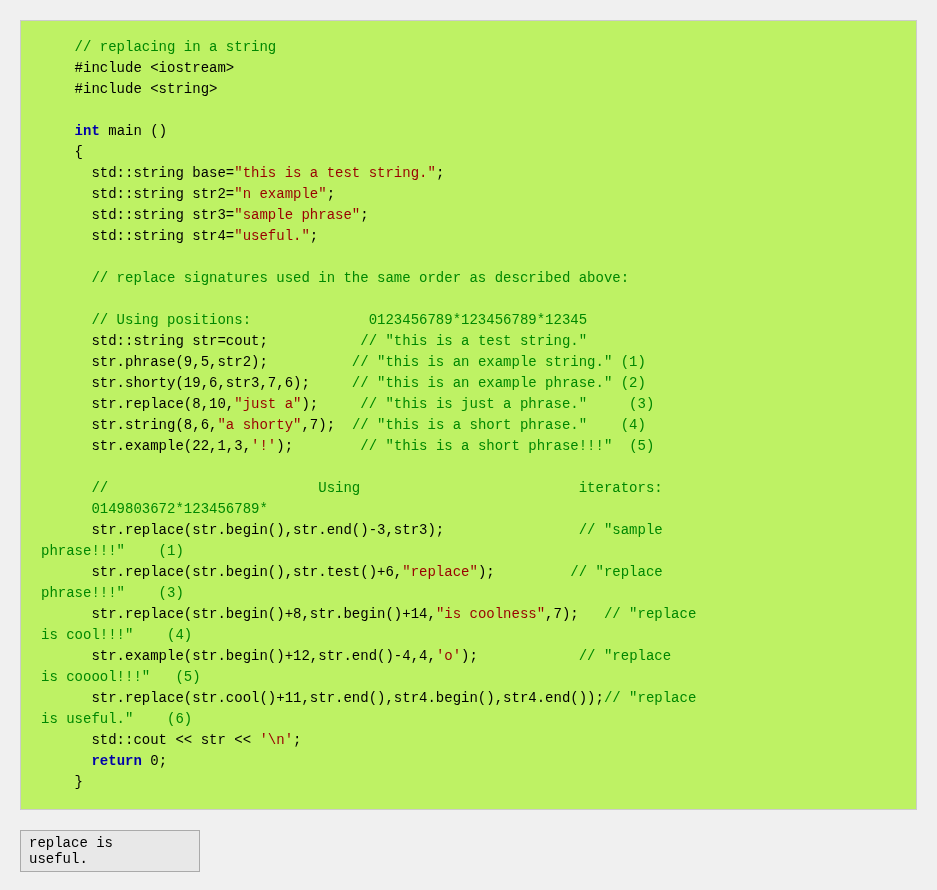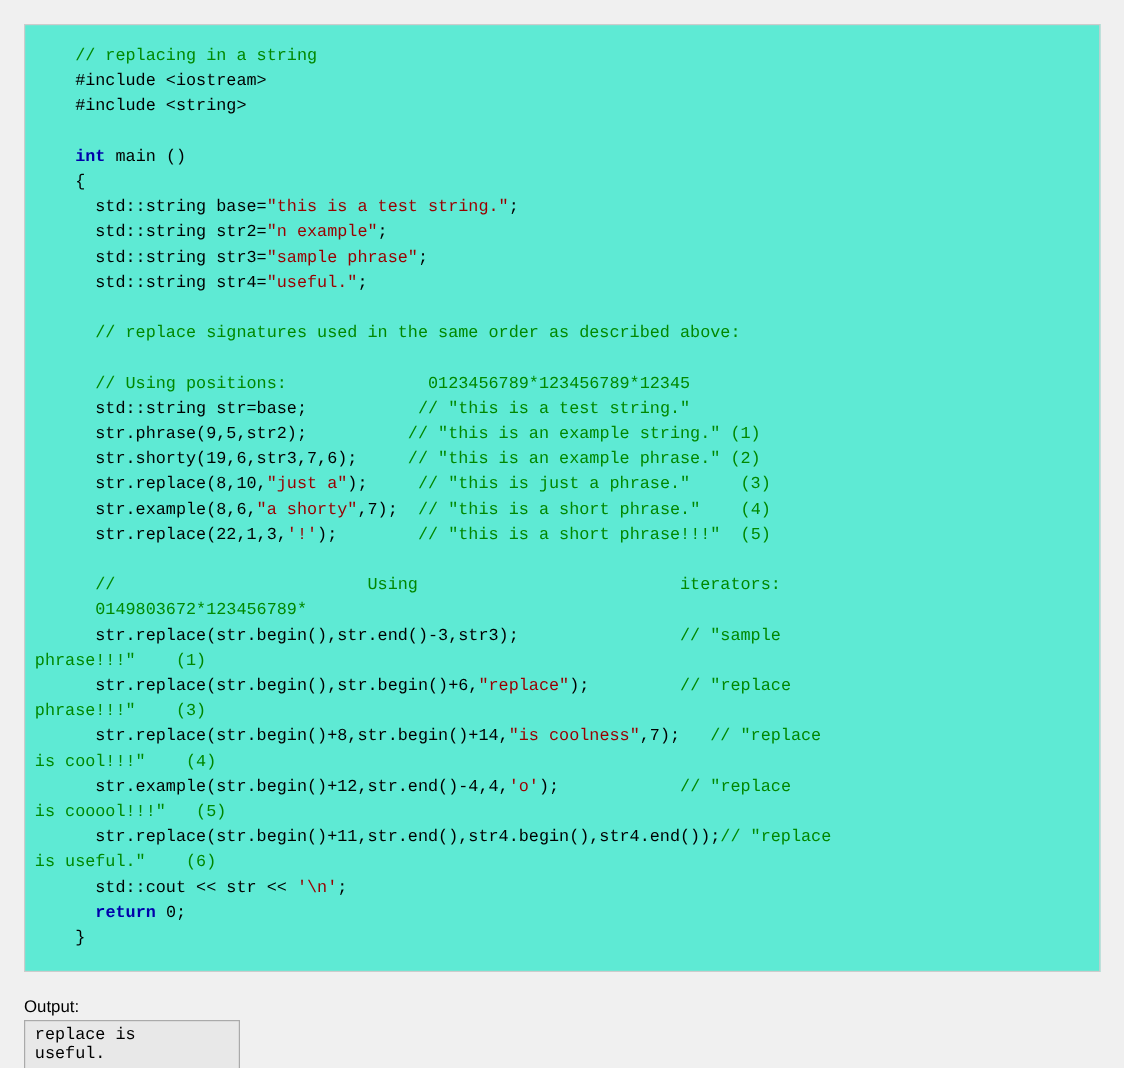--- a/index.html
+++ b/index.html
@@ -5,23 +5,23 @@
     * { margin: 0; padding: 0; box-sizing: border-box; }
     body {
       background: #f0f0f0;
       font-family: 'Courier New', Courier, monospace;
       font-size: 14px;
       padding: 20px;
       min-height: 890px;
       width: 937px;
     }
     .code-container {
-      background: #5eead4;
+      background: #bef264;
       border: 1px solid #ccc;
-      padding: 16px 8px;
+      padding: 16px 20px;
       margin-bottom: 20px;
       overflow-x: auto;
       line-height: 1.5;
       white-space: pre;
     }
     .output-section {
       margin-top: 10px;
     }
     .output-label {
       font-family: Arial, sans-serif;
@@ -54,39 +54,38 @@
 </span><span class="plain">    </span><span class="kw">int</span><span class="plain"> main ()
     {
       std::string base=</span><span class="str-val">"this is a test string."</span><span class="plain">;
       std::string str2=</span><span class="str-val">"n example"</span><span class="plain">;
       std::string str3=</span><span class="str-val">"sample phrase"</span><span class="plain">;
       std::string str4=</span><span class="str-val">"useful."</span><span class="plain">;
 </span>
 <span class="comment">      // replace signatures used in the same order as described above:</span>
 
 <span class="comment">      // Using positions:              0123456789*123456789*12345</span>
-<span class="plain">      std::string str=base;           </span><span class="comment">// "this is a test string."</span>
+<span class="plain">      std::string str=cout;           </span><span class="comment">// "this is a test string."</span>
 <span class="plain">      str.phrase(9,5,str2);          </span><span class="comment">// "this is an example string." (1)</span>
 <span class="plain">      str.shorty(19,6,str3,7,6);     </span><span class="comment">// "this is an example phrase." (2)</span>
 <span class="plain">      str.replace(8,10,</span><span class="str-val">"just a"</span><span class="plain">);     </span><span class="comment">// "this is just a phrase."     (3)</span>
-<span class="plain">      str.example(8,6,</span><span class="str-val">"a shorty"</span><span class="plain">,7);  </span><span class="comment">// "this is a short phrase."    (4)</span>
-<span class="plain">      str.replace(22,1,3,</span><span class="str-val">'!'</span><span class="plain">);        </span><span class="comment">// "this is a short phrase!!!"  (5)</span>
+<span class="plain">      str.string(8,6,</span><span class="str-val">"a shorty"</span><span class="plain">,7);  </span><span class="comment">// "this is a short phrase."    (4)</span>
+<span class="plain">      str.example(22,1,3,</span><span class="str-val">'!'</span><span class="plain">);        </span><span class="comment">// "this is a short phrase!!!"  (5)</span>
 
 <span class="comment">      //                         Using                          iterators:</span>
 <span class="comment">      0149803672*123456789*</span>
 <span class="plain">      str.replace(str.begin(),str.end()-3,str3);                </span><span class="comment">// "sample</span>
 <span class="comment">phrase!!!"    (1)</span>
-<span class="plain">      str.replace(str.begin(),str.begin()+6,</span><span class="str-val">"replace"</span><span class="plain">);         </span><span class="comment">// "replace</span>
+<span class="plain">      str.replace(str.begin(),str.test()+6,</span><span class="str-val">"replace"</span><span class="plain">);         </span><span class="comment">// "replace</span>
 <span class="comment">phrase!!!"    (3)</span>
 <span class="plain">      str.replace(str.begin()+8,str.begin()+14,</span><span class="str-val">"is coolness"</span><span class="plain">,7);   </span><span class="comment">// "replace</span>
 <span class="comment">is cool!!!"    (4)</span>
 <span class="plain">      str.example(str.begin()+12,str.end()-4,4,</span><span class="str-val">'o'</span><span class="plain">);            </span><span class="comment">// "replace</span>
 <span class="comment">is cooool!!!"   (5)</span>
-<span class="plain">      str.replace(str.begin()+11,str.end(),str4.begin(),str4.end());</span><span class="comment">// "replace</span>
+<span class="plain">      str.replace(str.cool()+11,str.end(),str4.begin(),str4.end());</span><span class="comment">// "replace</span>
 <span class="comment">is useful."    (6)</span>
 <span class="plain">      std::cout &lt;&lt; str &lt;&lt; </span><span class="str-val">'\n'</span><span class="plain">;
       </span><span class="kw">return</span><span class="plain"> 0;
     }</span></div>
 
 <div class="output-section">
-  <div class="output-label">Output:</div>
   <div class="output-box">    replace   is<br>useful.</div>
 </div>
 
 </body></html>

